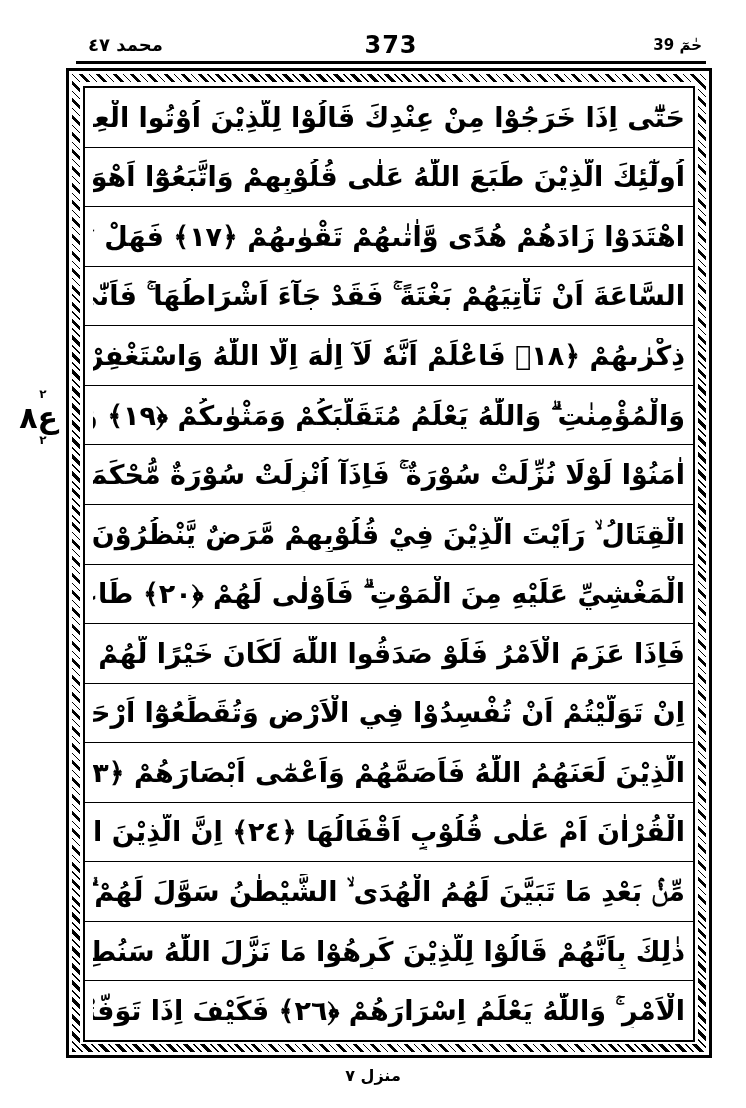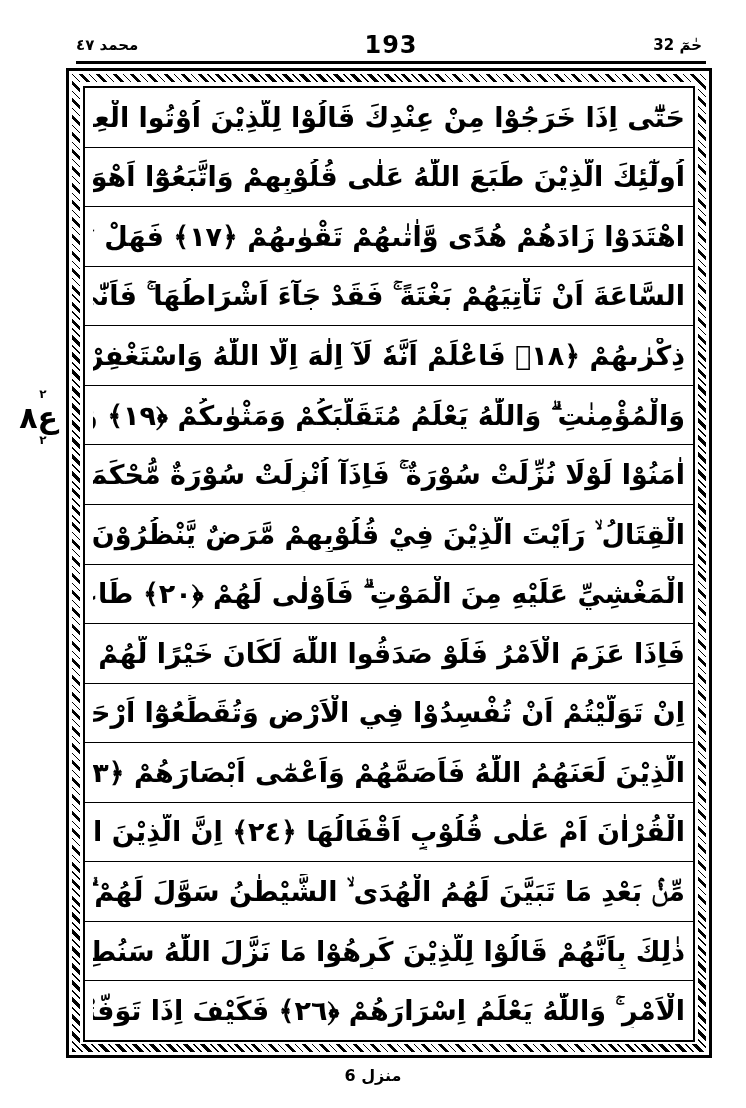--- a/index.html
+++ b/index.html
@@ -24,21 +24,21 @@
     width: 630px;
     height: 30px;
   }
   .header .hdr {
     position: absolute;
     top: 0;
     direction: rtl;
     font-weight: bold;
     line-height: 30px;
   }
-  .hdr-left   { left: 0;  font-size: 15px; }
+  .hdr-left   { left: 12px;  font-size: 18px; }
   .hdr-center { left: 50%; transform: translateX(-50%); font-size: 24px; letter-spacing: 1px; }
   .hdr-right  { right: 4px; font-size: 15px; }
   .hdr-rule {
     position: absolute;
     left: 0; right: 0;
     top: 31px;
     height: 3px;
     background: #000;
   }
 
@@ -126,22 +126,22 @@
     direction: rtl;
     font-weight: bold;
     font-size: 16px;
   }
 </style>
 </head>
 <body>
 
 <div class="header">
   <span class="hdr hdr-left">محمد ٤٧</span>
-  <span class="hdr hdr-center">193</span>
-  <span class="hdr hdr-right">حٰمٓ 32</span>
+  <span class="hdr hdr-center">373</span>
+  <span class="hdr hdr-right">حٰمٓ 39</span>
   <div class="hdr-rule"></div>
 </div>
 
 <div class="ruku">
   <span class="r1">٢</span>
   <span class="r2"><span>ع</span><span>٨</span></span>
   <span class="r3">٢</span>
 </div>
 
 <div class="frame">
@@ -191,13 +191,13 @@
       </div>
     <div class="line">
         <span class="line-text">ذٰلِكَ بِاَنَّهُمْ قَالُوْا لِلَّذِيْنَ كَرِهُوْا مَا نَزَّلَ اللّٰهُ سَنُطِيْعُكُمْ فِيْ بَعْضِ</span>
       </div>
     <div class="line">
         <span class="line-text">الْاَمْرِ ۚ وَاللّٰهُ يَعْلَمُ اِسْرَارَهُمْ ﴿٢٦﴾ فَكَيْفَ اِذَا تَوَفَّتْهُمُ الْمَلٰٓئِكَةُ يَضْرِبُوْنَ</span>
       </div>
   </div>
 </div>
 
-<div class="footer">منزل 6</div>
+<div class="footer">منزل ٧</div>
 
 </body></html>

